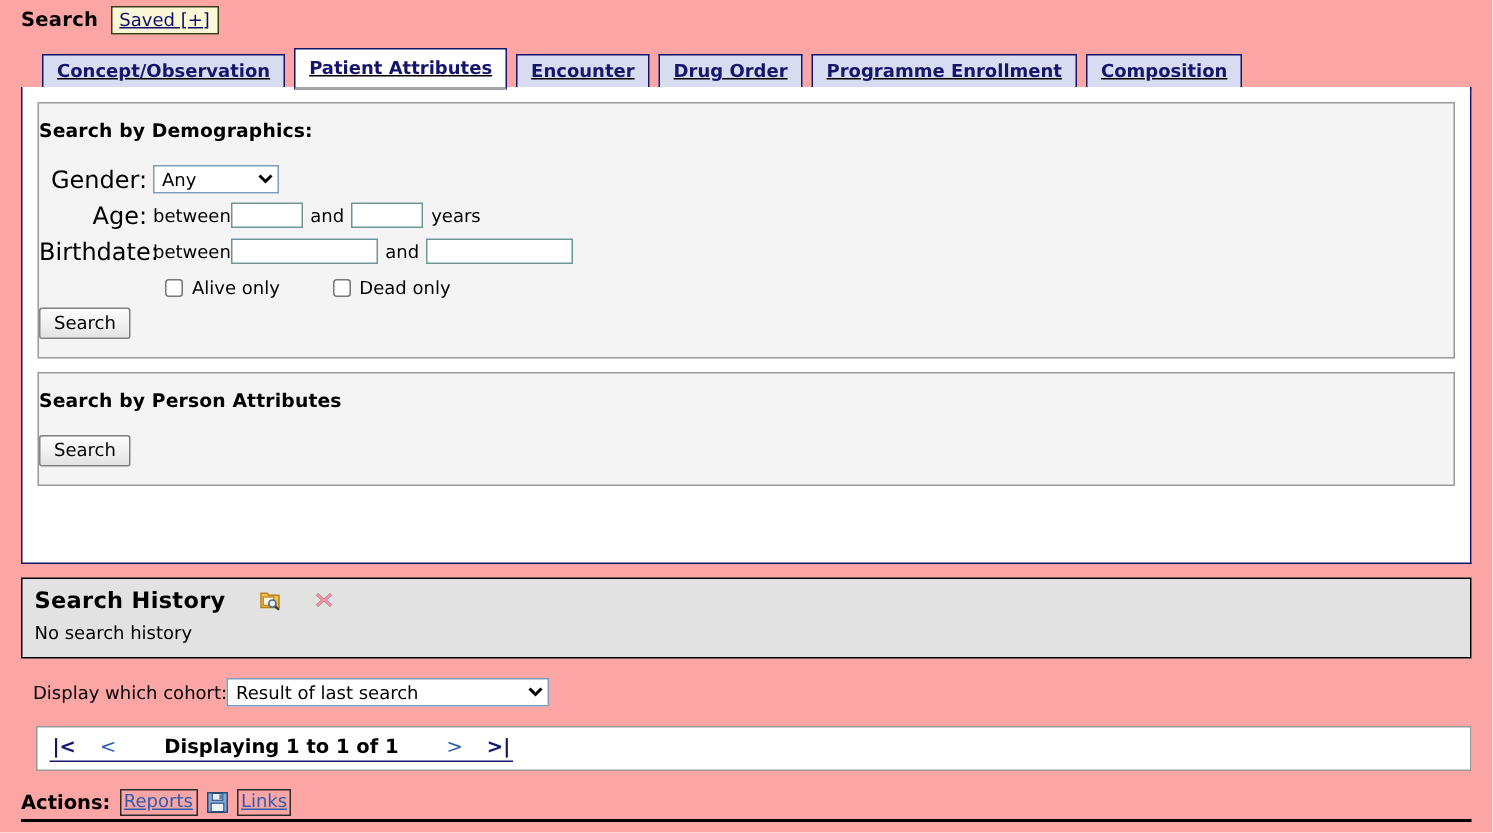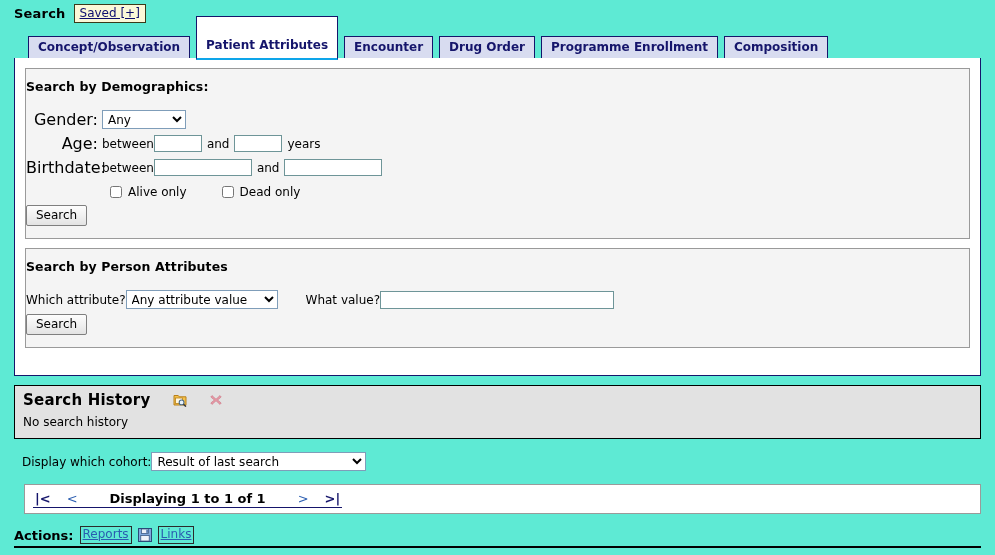--- a/index.html
+++ b/index.html
@@ -8,21 +8,21 @@
     background: #ffffff;
     font-family: "DejaVu Sans", sans-serif;
     font-size: 12px;
     color: #000000;
   }
   #page {
     position: relative;
     width: 995px;
     height: 555px;
     overflow: hidden;
-    background: #5eead4;
+    background: #fca5a5;
   }
 
   
   .topbar {
     position: absolute;
     left: 14px;
     top: 4px;
     display: flex;
     align-items: center;
     gap: 8px;
@@ -50,43 +50,44 @@
     left: 14px;
     top: 36px;
     width: 967px;
     height: 24px;
     border-bottom: 2px solid #15156b;
     box-sizing: border-box;
     display: flex;
     align-items: flex-end;
     gap: 6px;
     padding-left: 14px;
+    text-decoration: underline;
   }
   .tab {
     border: 1px solid #15156b;
     border-bottom: none;
     background: #d8dcf0;
     color: #15156b;
     font-weight: bold;
     font-size: 12px;
     padding: 3px 9px 4px 9px;
     line-height: 14px;
     position: relative;
     bottom: -2px;
     height: 16px;
     box-sizing: content-box;
     white-space: nowrap;
     cursor: pointer;
   }
   .tab.active {
     background: #ffffff;
-    border-bottom: 2px solid #0ea5e9;
+    border-bottom: 2px solid #a3a3a3;
     bottom: -2px;
     z-index: 5;
-    padding-top: 21px;
+    padding-top: 5px;
   }
 
   
   .panel {
     position: absolute;
     left: 14px;
     top: 58px;
     width: 967px;
     height: 318px;
     box-sizing: border-box;
@@ -337,29 +338,20 @@
       </div>
 
       <div class="btnwrap">
         <button class="btn">Search</button>
       </div>
     </div>
 
     <div class="fieldset">
       <div class="legend">Search by Person Attributes</div>
 
-      <div class="row">
-        <span>Which attribute?</span>
-        <select class="sel attr">
-          <option>Any attribute value</option>
-        </select>
-        <span style="width:28px"></span>
-        <span>What value?</span>
-        <input class="txt attrval" type="text" value="" style="">
-      </div>
 
       <div class="btnwrap">
         <button class="btn">Search</button>
       </div>
     </div>
 
   </div>
 
   <div class="history">
     <div class="history-head">

